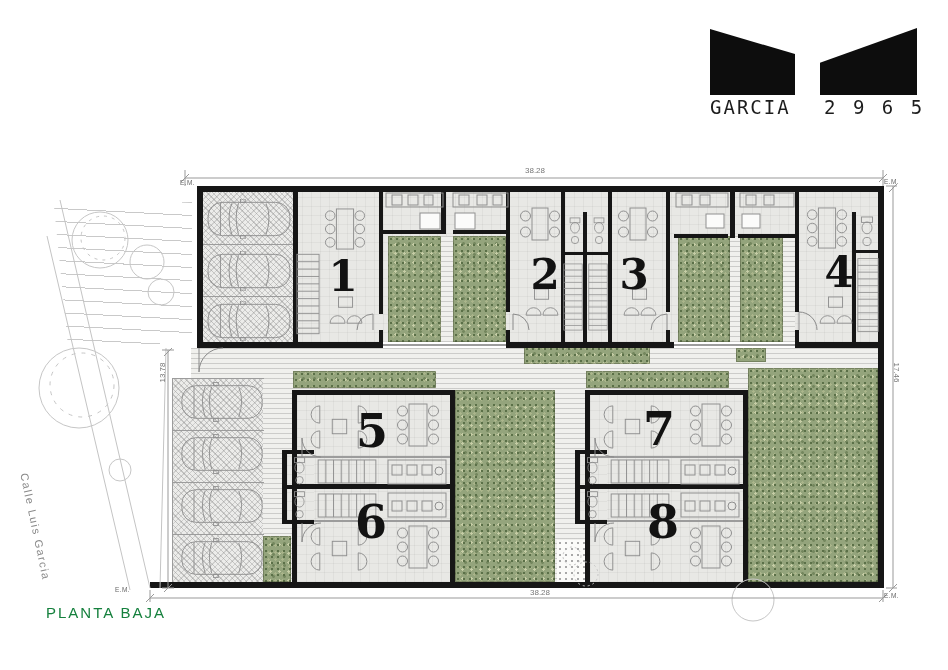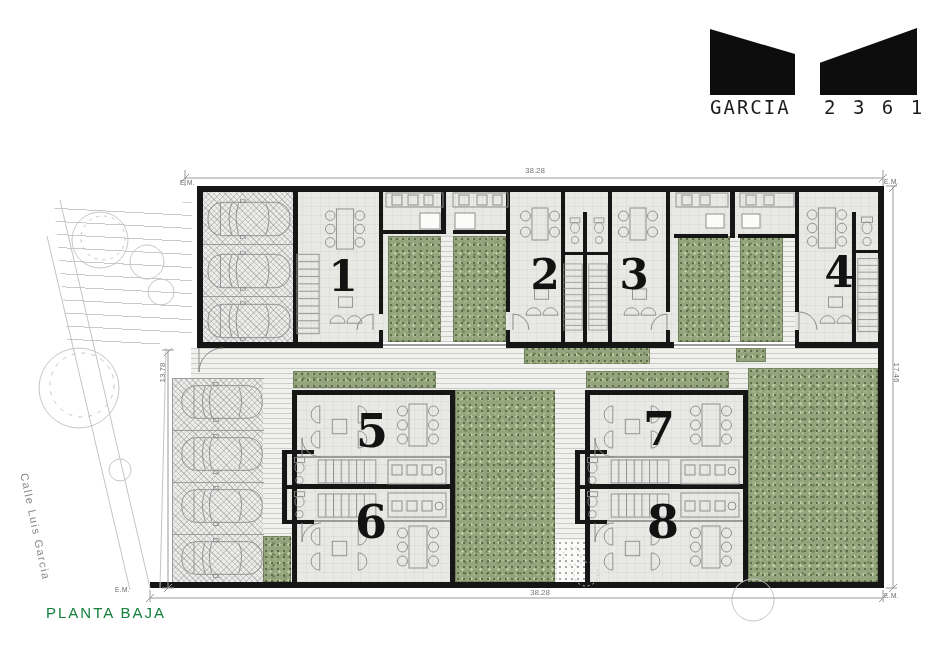--- a/index.html
+++ b/index.html
@@ -56,21 +56,21 @@
   #furn .dm{stroke:#999;fill:none;stroke-width:1;}
 </style>
 </head>
 <body>
 
 <div id="stage">
 
   <div id="logo-shape-l"></div>
   <div id="logo-shape-r"></div>
   <div id="logo-name">GARCIA</div>
-  <div id="logo-nums">2 3 6 1</div>
+  <div id="logo-nums">2 9 6 5</div>
 
   <div class="streetstripes"></div>
 
   <div class="walk" style="left:191px;top:348px;width:687px;height:234px"></div>
   <div class="floor" style="left:203px;top:192px;width:675px;height:150px"></div>
   <div class="hatch" style="left:203px;top:192px;width:90px;height:150px"></div>
 
   <div class="green" style="left:388px;top:236px;width:53px;height:106px"></div>
   <div class="walk" style="left:441px;top:236px;width:12px;height:106px"></div>
   <div class="green" style="left:453px;top:236px;width:53px;height:106px"></div>

